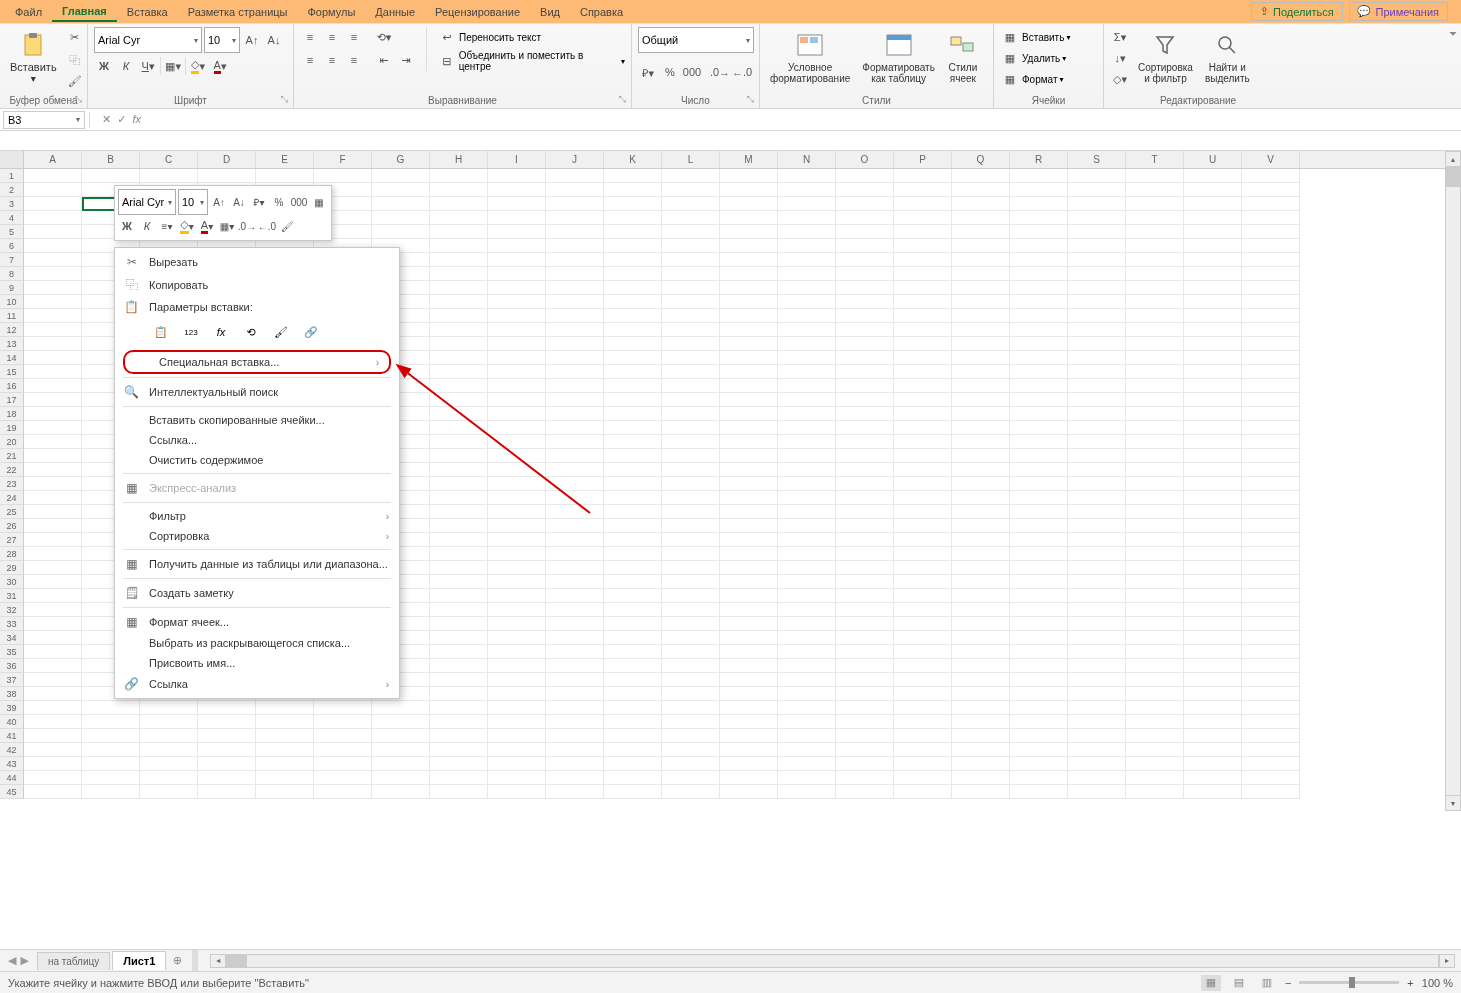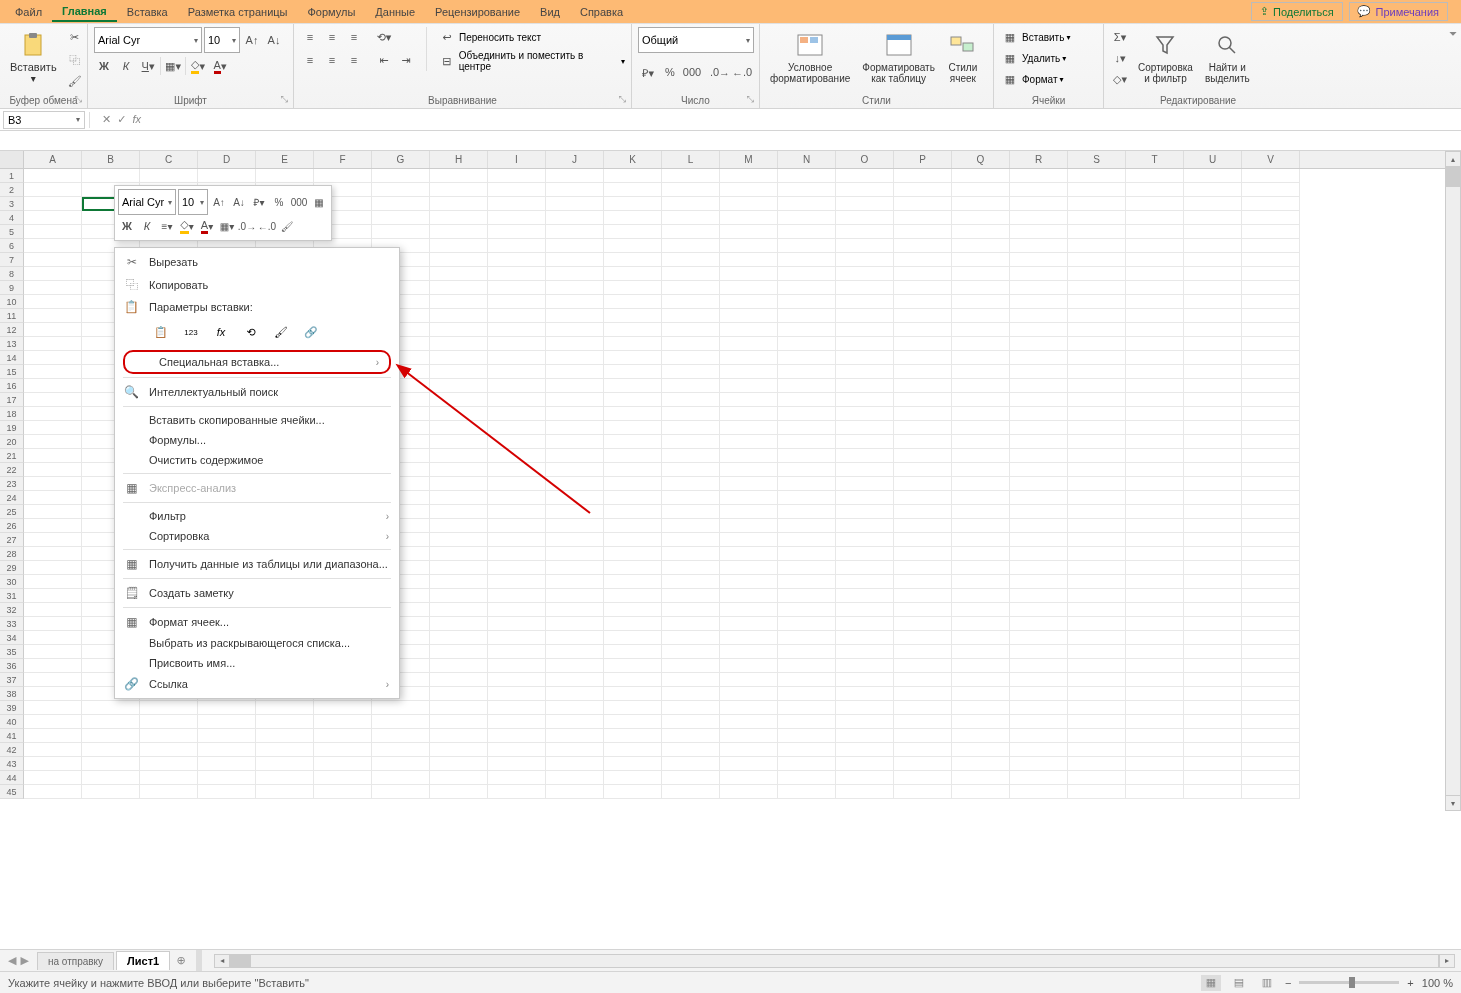--- a/index.html
+++ b/index.html
@@ -1558,21 +1558,21 @@
       <span class="ic">🔍</span>
       <span>Интеллектуальный поиск</span>
     </div>
   <div class="sep"></div>
   <div class="item">
       <span class="ic"></span>
       <span>Вставить скопированные ячейки...</span>
     </div>
   <div class="item">
       <span class="ic"></span>
-      <span>Формулы...</span>
+      <span>Ссылка...</span>
     </div>
   <div class="item">
       <span class="ic"></span>
       <span>Очистить содержимое</span>
     </div>
   <div class="sep"></div>
   <div class="item dis">
       <span class="ic">▦</span>
       <span>Экспресс-анализ</span>
     </div>
@@ -1624,21 +1624,21 @@
       </marker>
     </defs>
   <line x1="195" y1="150" x2="10" y2="8" stroke="#d40000" stroke-width="2" marker-end="url(#ah)"></line>
 </svg>
 
 <div class="sheettabs">
   <div class="nav">
     <span>◀</span>
     <span>▶</span>
   </div>
-  <div class="tab inactive">на отправку</div>
+  <div class="tab inactive">на таблицу</div>
   <div class="tab"><b>Лист1</b></div>
   <div class="add">⊕</div>
   <div class="divider"></div>
   <div class="hscroll">
     <div class="sbtn">◂</div>
       <div class="track">
         <div class="thumb"></div>
       </div>
       <div class="sbtn">▸</div>
   </div>

